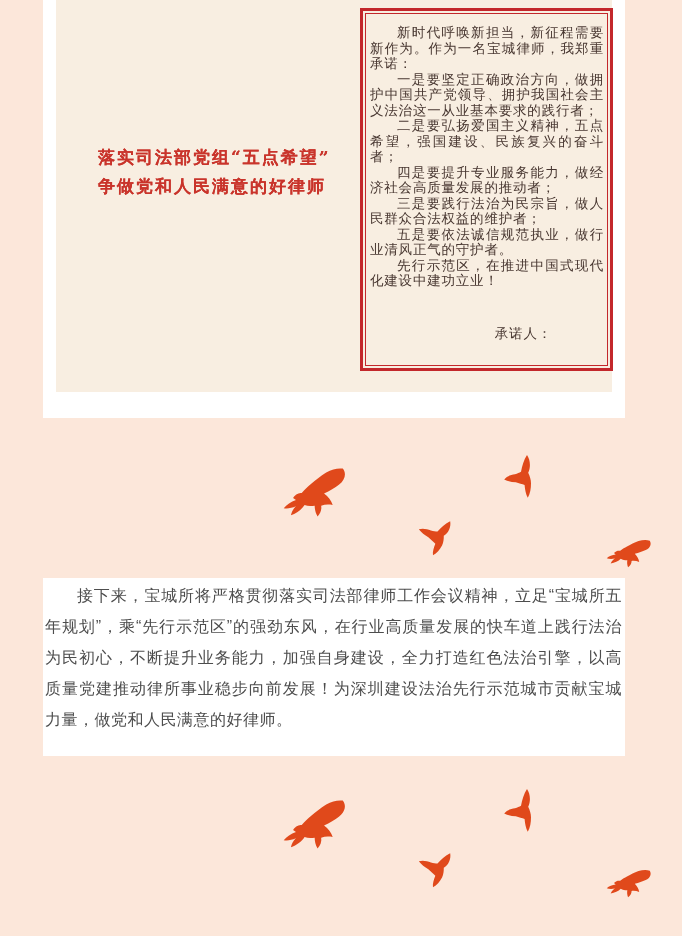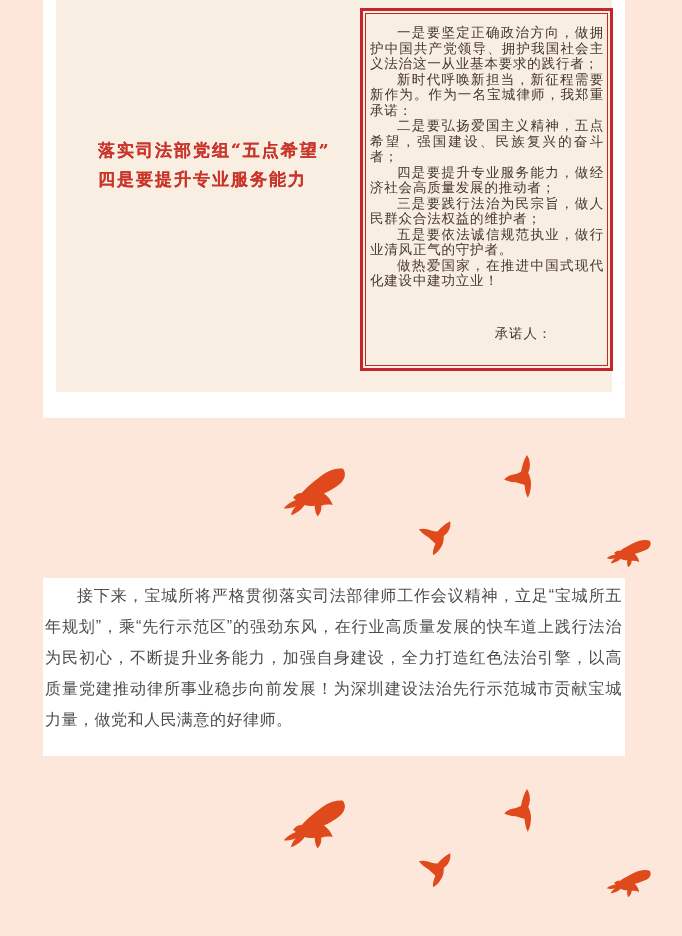--- a/index.html
+++ b/index.html
@@ -11,21 +11,21 @@
     --bird-orange:#e0491b;
     --pledge-ink:#473630;
     --body-text:#4d4d4d;
   }
   html,body{margin:0;padding:0;}
   body{background:var(--background-pink);font-family:"Liberation Sans",sans-serif;}
   .page{position:relative;width:682px;height:936px;margin:0 auto;overflow:hidden;background:var(--background-pink);}
   .content-column{position:absolute;left:43px;top:0;width:582px;height:936px;background:var(--column-white);}
   
   .cream-panel{position:absolute;left:56px;top:0;width:556px;height:392px;background:var(--panel-cream);}
-  .calligraphy{position:absolute;left:42px;top:136px;color:var(--calligraphy-red);
+  .calligraphy{position:absolute;left:42px;top:143px;color:var(--calligraphy-red);
     font-family:"DejaVu Serif",serif;font-weight:bold;font-size:17px;line-height:29px;letter-spacing:2px;}
   .calligraphy .line{white-space:nowrap;text-shadow:0 0 .5px var(--calligraphy-red);}
   
   .pledge-box{position:absolute;left:304px;top:8px;width:253px;height:363px;box-sizing:border-box;
     border:3px solid var(--border-red);outline:1px solid var(--border-red);outline-offset:-6px;
     padding:14px 6px 0 7px;}
   .pledge-text{font-family:"DejaVu Serif",serif;color:var(--pledge-ink);
     font-size:13.5px;line-height:15.5px;letter-spacing:.8px;text-align:justify;}
   .pledge-text p{margin:0;text-indent:2em;}
   .signature{margin-top:36px;font-family:"DejaVu Serif",serif;color:var(--pledge-ink);
@@ -59,32 +59,32 @@
     <path id="bird-up" d="M60 2 C68 12 70 27 63 40 C67 47 70 55 70 62 C70 74 68 84 62 93 C57 86 55 76 54 66 C48 64 40 62 32 60 C22 60 12 58 3 54 C10 47 20 44 30 43 C36 42 41 40 45 38 C48 25 52 12 60 2 Z"></path>
   </defs>
 </svg>
 
 <div class="page">
   <div class="content-column"></div>
 
   <div class="cream-panel">
     <div class="calligraphy">
       <div class="line">落实司法部党组“五点希望”</div>
-      <div class="line">四是要提升专业服务能力</div>
+      <div class="line">争做党和人民满意的好律师</div>
     </div>
 
     <div class="pledge-box">
       <div class="pledge-text">
+        <p>新时代呼唤新担当，新征程需要新作为。作为一名宝城律师，我郑重承诺：</p>
         <p>一是要坚定正确政治方向，做拥护中国共产党领导、拥护我国社会主义法治这一从业基本要求的践行者；</p>
-        <p>新时代呼唤新担当，新征程需要新作为。作为一名宝城律师，我郑重承诺：</p>
         <p>二是要弘扬爱国主义精神，五点希望，强国建设、民族复兴的奋斗者；</p>
         <p>四是要提升专业服务能力，做经济社会高质量发展的推动者；</p>
         <p>三是要践行法治为民宗旨，做人民群众合法权益的维护者；</p>
         <p>五是要依法诚信规范执业，做行业清风正气的守护者。</p>
-        <p>做热爱国家，在推进中国式现代化建设中建功立业！</p>
+        <p>先行示范区，在推进中国式现代化建设中建功立业！</p>
       </div>
       <div class="signature">
         <div class="signer">承诺人：</div>
       </div>
     </div>
   </div>
 
   <div class="band band-1">
     <span class="bird b1"><svg viewBox="0 0 100 100" preserveAspectRatio="none">
           <use href="#bird-glide"></use>

